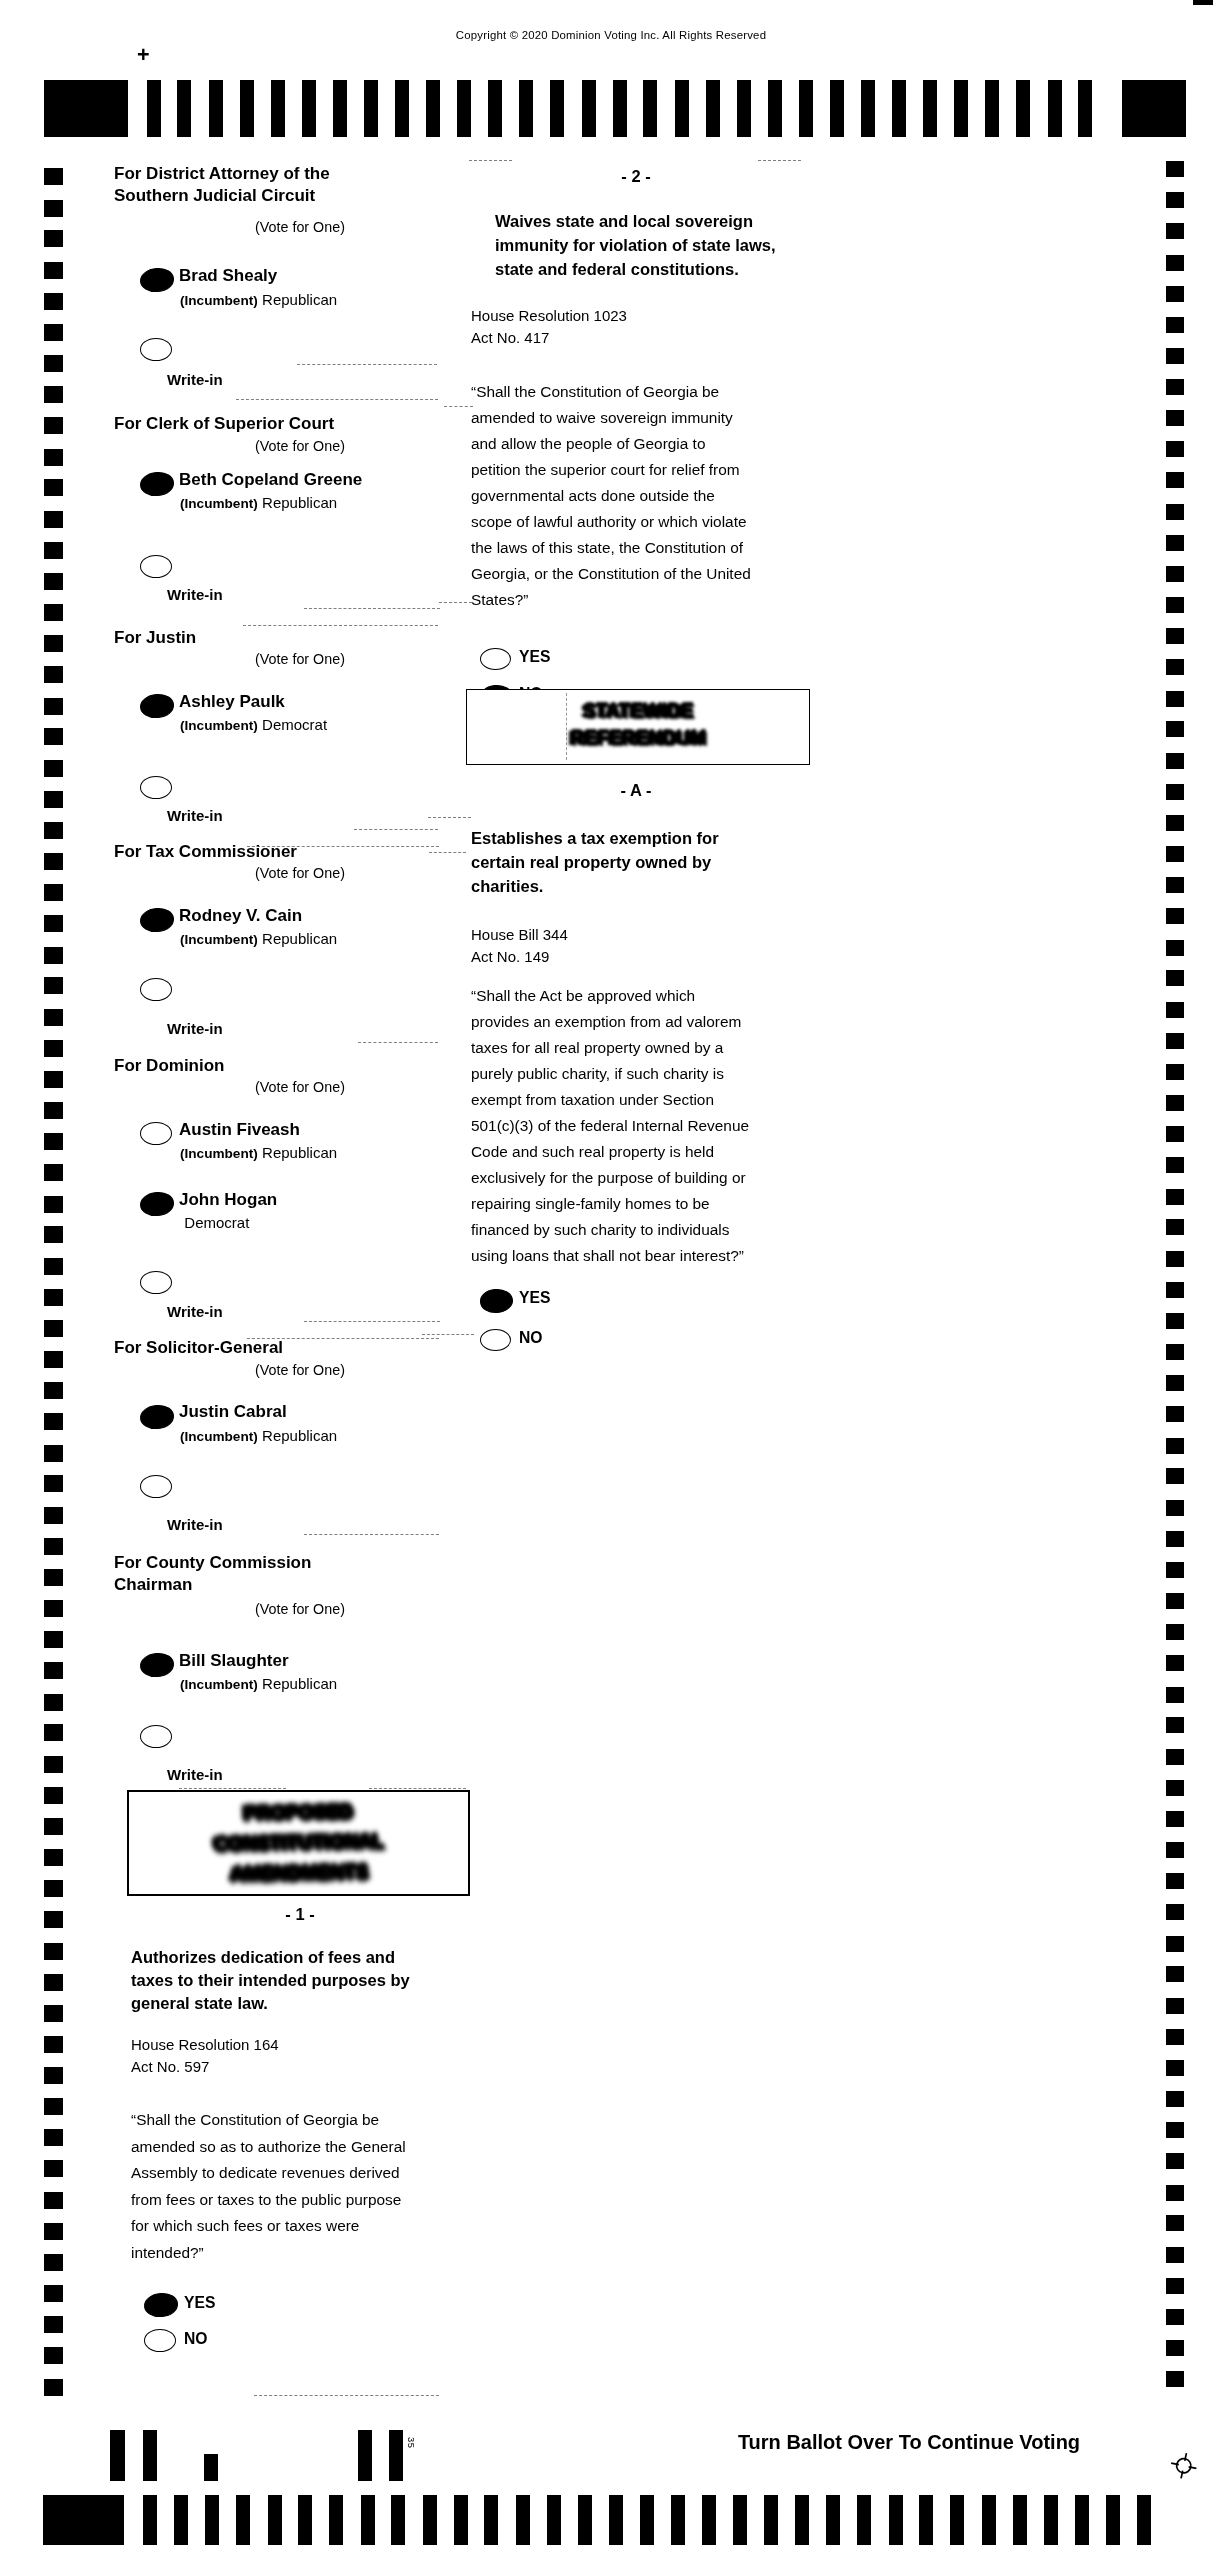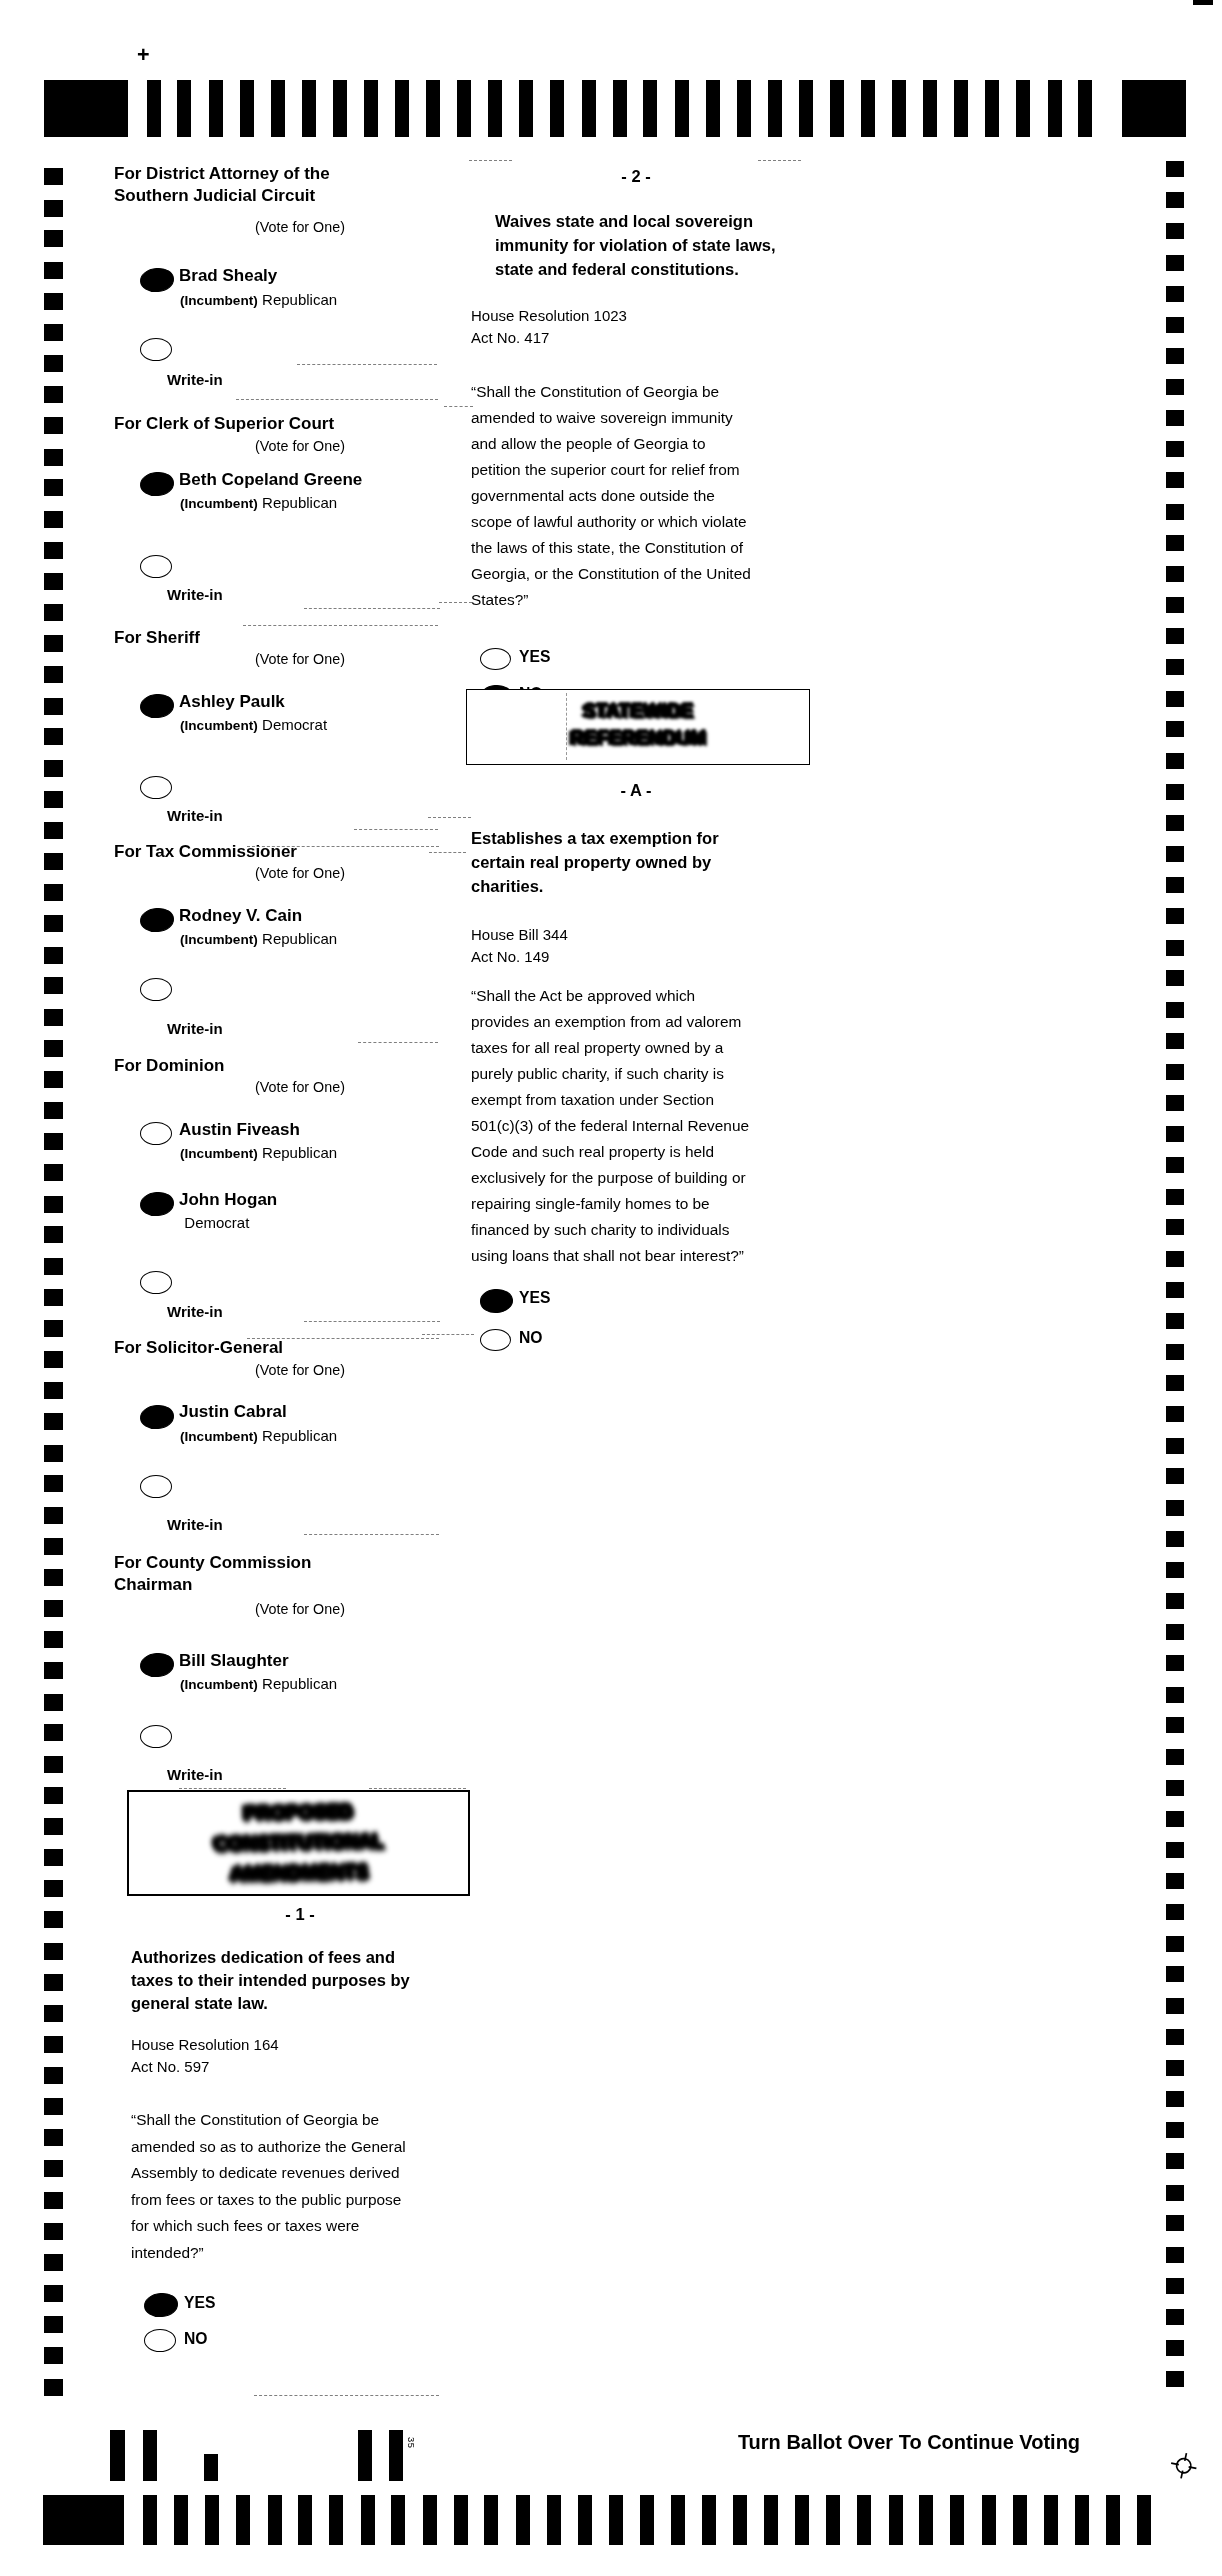--- a/index.html
+++ b/index.html
@@ -40,20 +40,21 @@
   .turnover{position:absolute;left:644px;top:2431px;width:530px;text-align:center;font-size:20px;font-weight:bold;white-space:nowrap;}
   .stub{position:absolute;font-size:9.3px;writing-mode:vertical-rl;letter-spacing:0.7px;}
   .sliver{position:absolute;background:#000;}
 </style>
 </head>
 <body>
 
 <div id="ballot">
 
   
+  <div class="copyright">Copyright © 2020 Dominion Voting Inc. All Rights Reserved</div>
   <div class="plus">+</div>
   <div class="sliver" style="left:1193px;top:0;width:20px;height:5px"></div>
 
   
   <div class="block" style="left:44px;top:80px;width:84px;height:57px"></div>
   <div class="block" style="left:1122px;top:80px;width:64px;height:57px"></div>
   <div class="block" style="left:43px;top:2495px;width:81px;height:50px"></div>
 
   
 
@@ -72,21 +73,21 @@
     <div class="race-title" style="top:413px">For Clerk of Superior Court</div>
     <div class="vote-one" style="top:437px">(Vote for One)</div>
     <div class="oval filled" style="left:140px;top:472px"></div>
     <div class="cand-name" style="top:470px">Beth Copeland Greene</div>
     <div class="cand-sub" style="top:494px"><span class="inc">(Incumbent)</span><span>Republican</span></div>
     <div class="oval" style="left:140px;top:555px"></div>
     <div class="writein" style="top:586px">Write-in</div>
   </section>
 
   <section style="display:contents">
-    <div class="race-title" style="top:627px">For Sheriff</div>
+    <div class="race-title" style="top:627px">For Justin</div>
     <div class="vote-one" style="top:650px">(Vote for One)</div>
     <div class="oval filled" style="left:140px;top:694px"></div>
     <div class="cand-name" style="top:692px">Ashley Paulk</div>
     <div class="cand-sub" style="top:716px"><span class="inc">(Incumbent)</span><span>Democrat</span></div>
     <div class="oval" style="left:140px;top:776px"></div>
     <div class="writein" style="top:807px">Write-in</div>
   </section>
 
   <section style="display:contents">
     <div class="race-title" style="top:841px">For Tax Commissioner</div>

